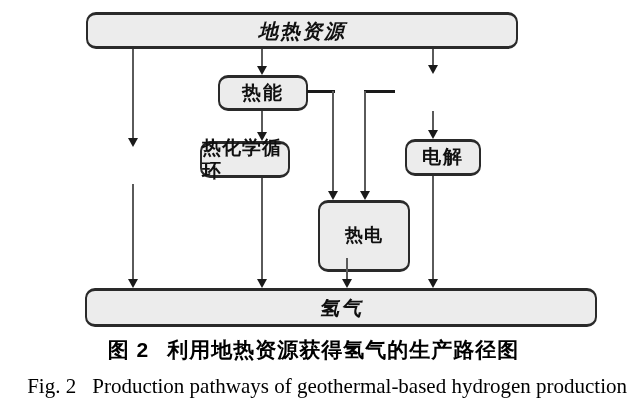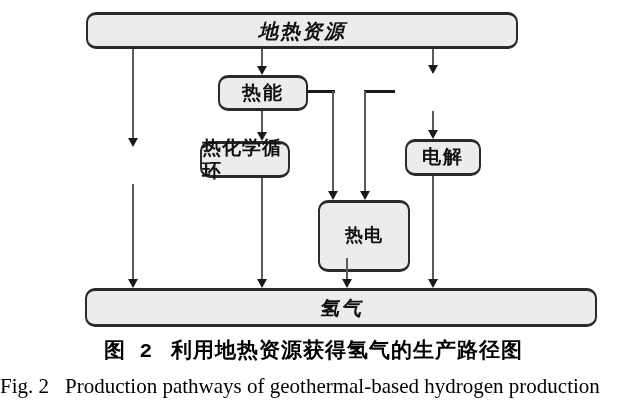--- a/index.html
+++ b/index.html
@@ -36,27 +36,27 @@
   
   .arrow-down{
     position:absolute;width:0;height:0;
     border-left:5px solid transparent;
     border-right:5px solid transparent;
     border-top:9px solid #1a1a1a;
   }
   .caption-zh{
     position:absolute;left:0;top:336px;width:627px;
     text-align:center;font-weight:bold;font-size:21px;color:#000;
-    font-family:Liberation Mono, monospace;
+    font-family:Liberation Sans, sans-serif;
     letter-spacing:1px;
   }
   .caption-zh .gap{display:inline-block;width:18px;}
   .caption-en{
     position:absolute;left:0;top:374px;width:627px;
-    text-align:left;font-size:21px;color:#000;
+    text-align:right;font-size:21px;color:#000;
     font-family:"Liberation Serif",serif;
     font-weight:normal;
   }
   .caption-en .gap{display:inline-block;width:16px;}
 </style>
 </head>
 <body>
 
 <div class="page">
 

